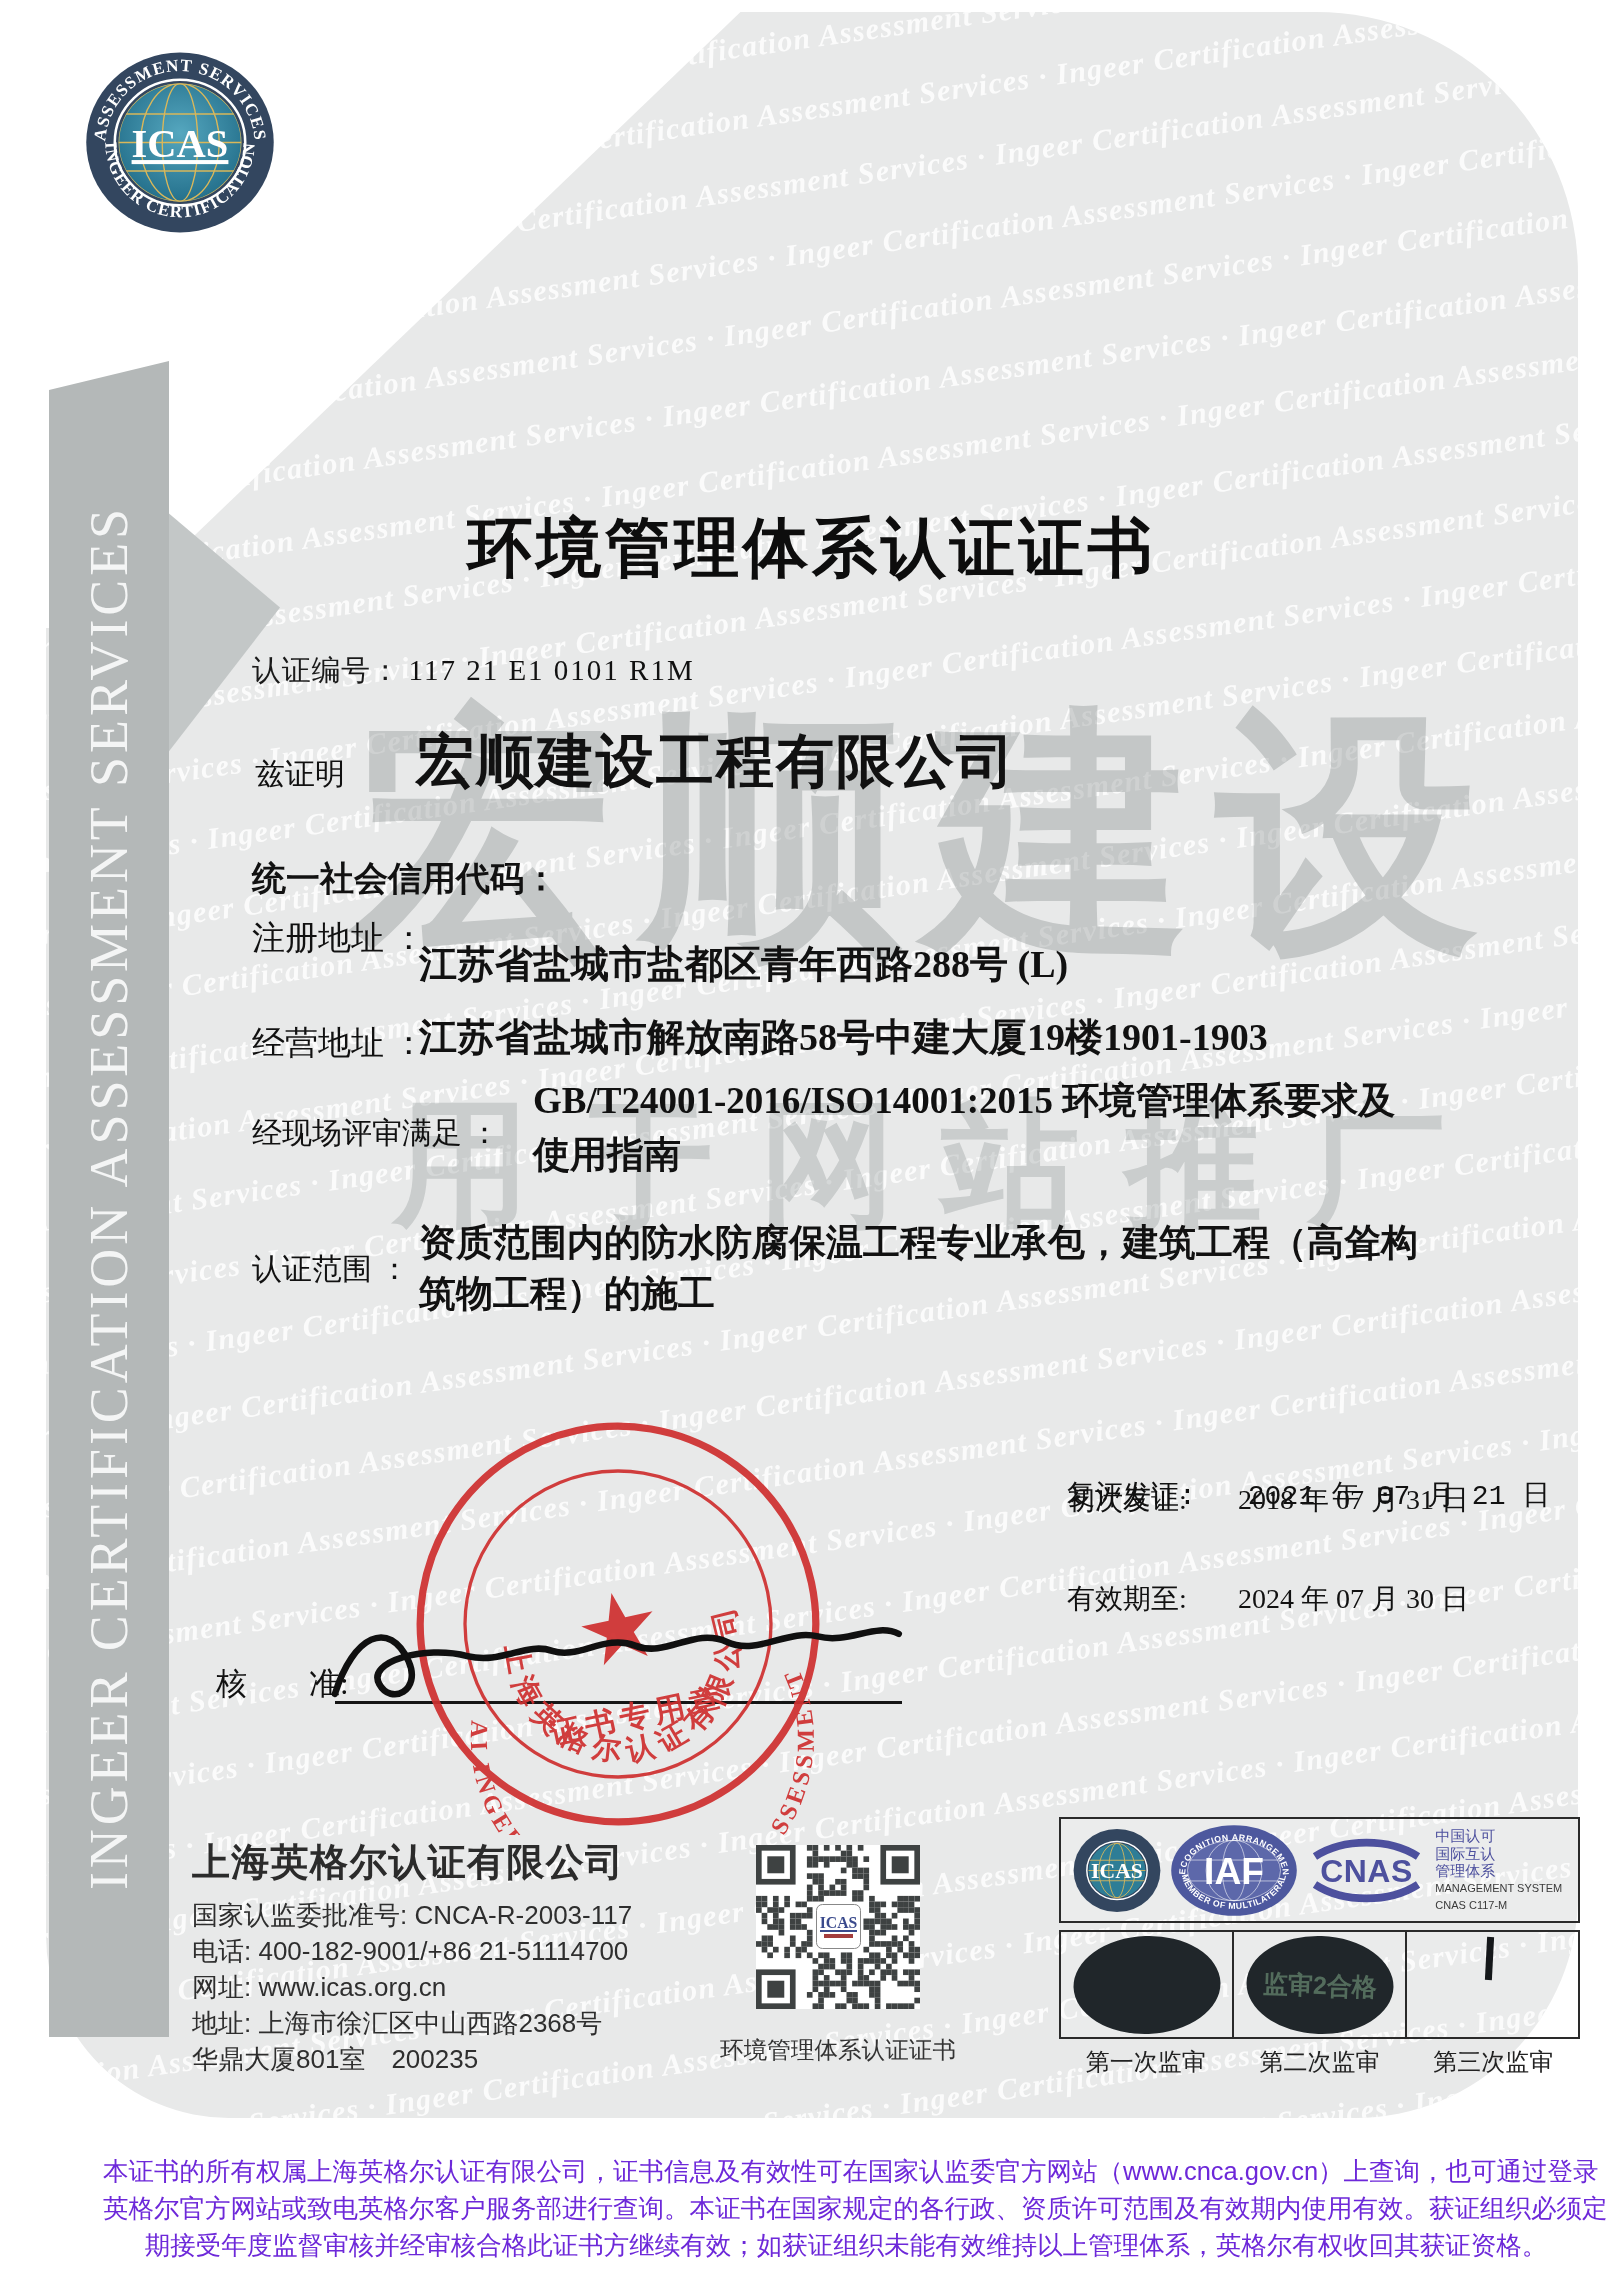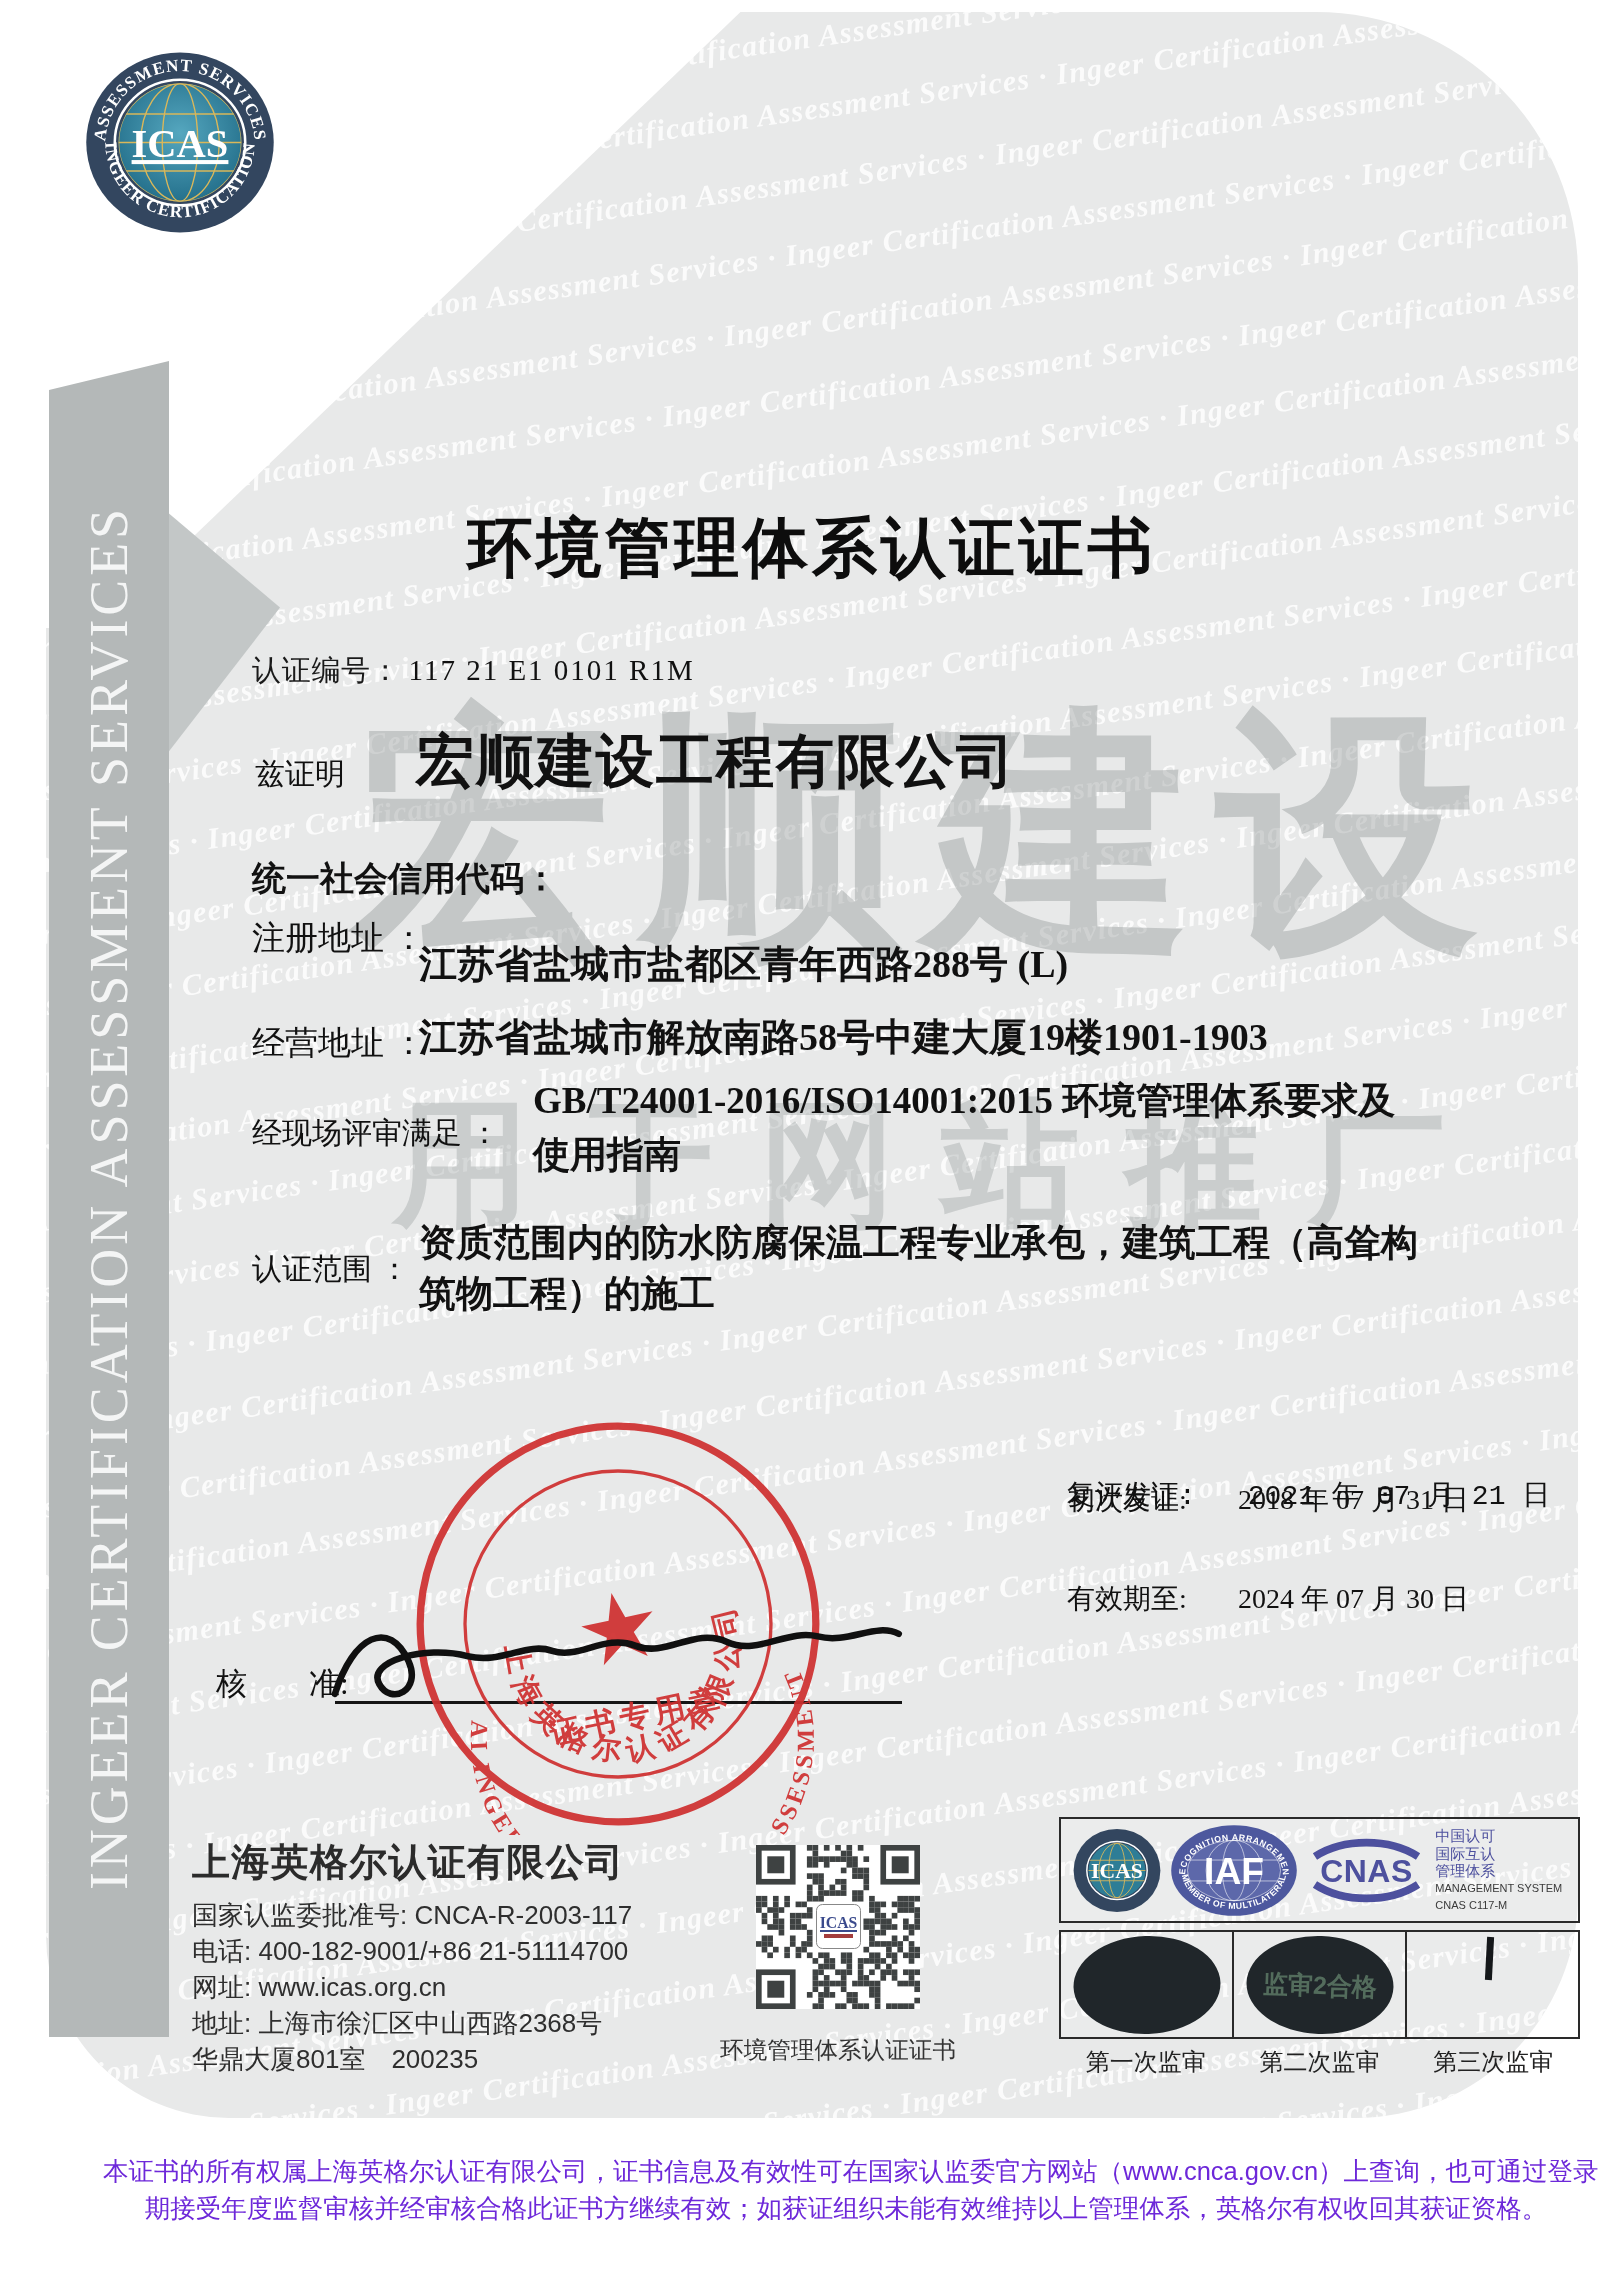--- a/index.html
+++ b/index.html
@@ -618,17 +618,18 @@
       </div>
     </div>
     <div class="sv-labels">
       <span>第一次监审</span>
       <span>第二次监审</span>
       <span>第三次监审</span>
     </div>
 
     <div class="disclaimer">
       <div>本证书的所有权属上海英格尔认证有限公司，证书信息及有效性可在国家认监委官方网站（www.cnca.gov.cn）上查询，也可通过登录</div>
+      <div>英格尔官方网站或致电英格尔客户服务部进行查询。本证书在国家规定的各行政、资质许可范围及有效期内使用有效。获证组织必须定</div>
       <div>期接受年度监督审核并经审核合格此证书方继续有效；如获证组织未能有效维持以上管理体系，英格尔有权收回其获证资格。</div>
     </div>
   </div>
 </div>
 
 
 </body></html>

